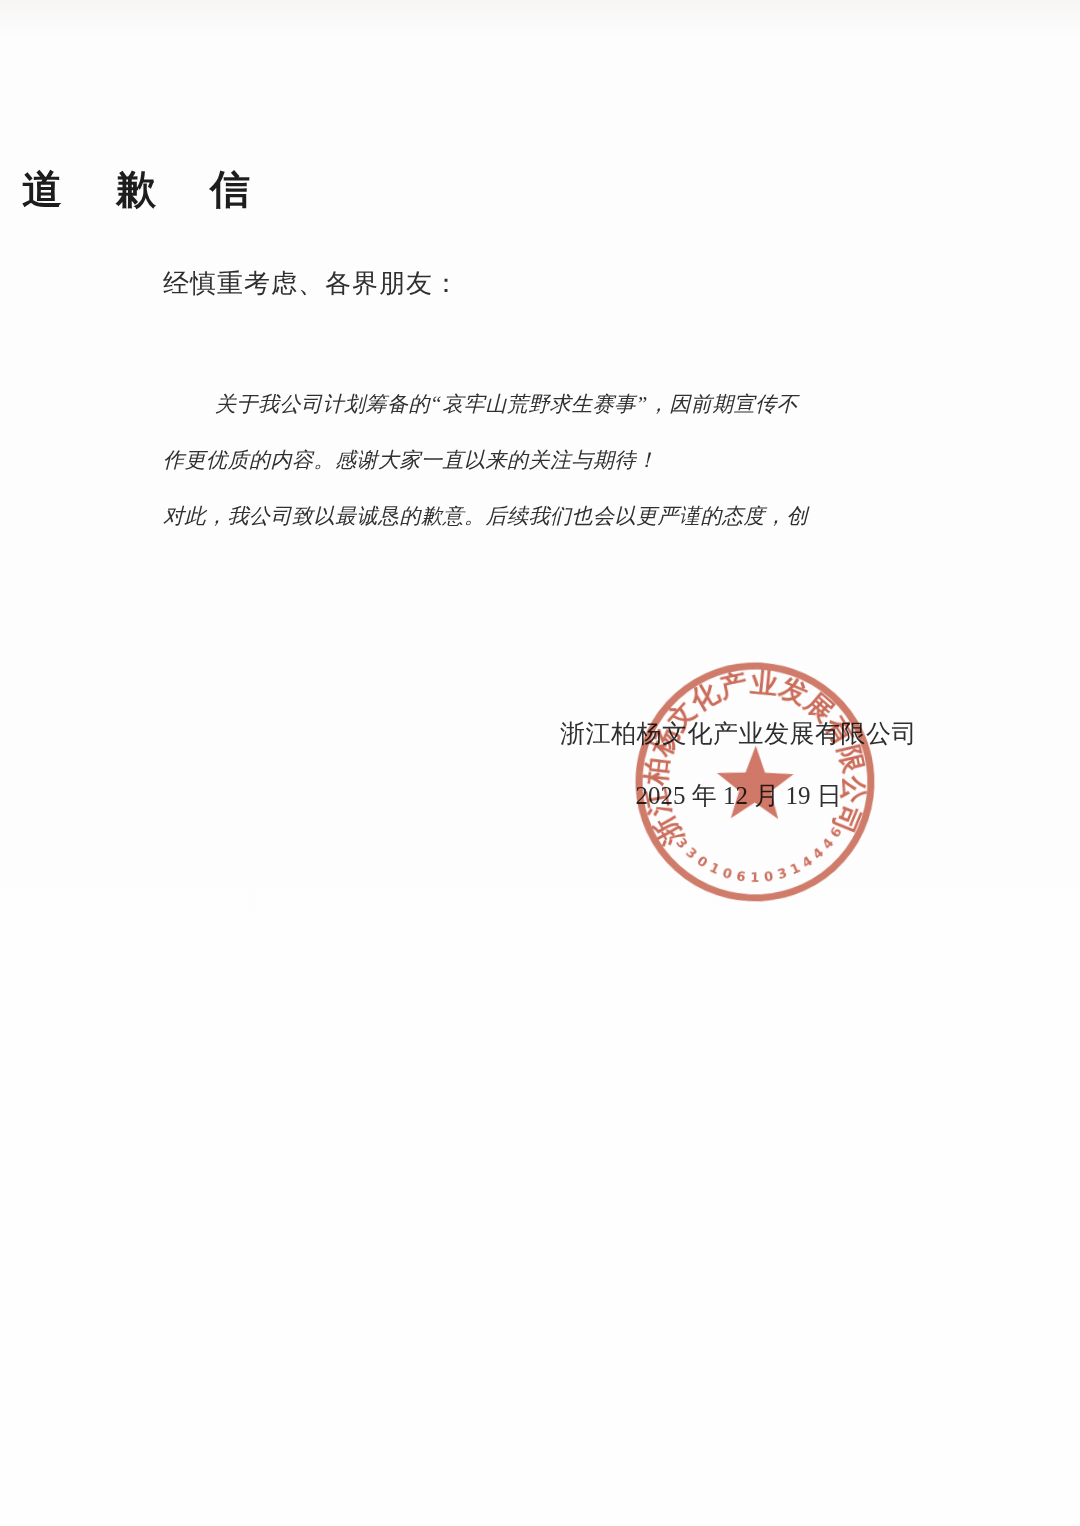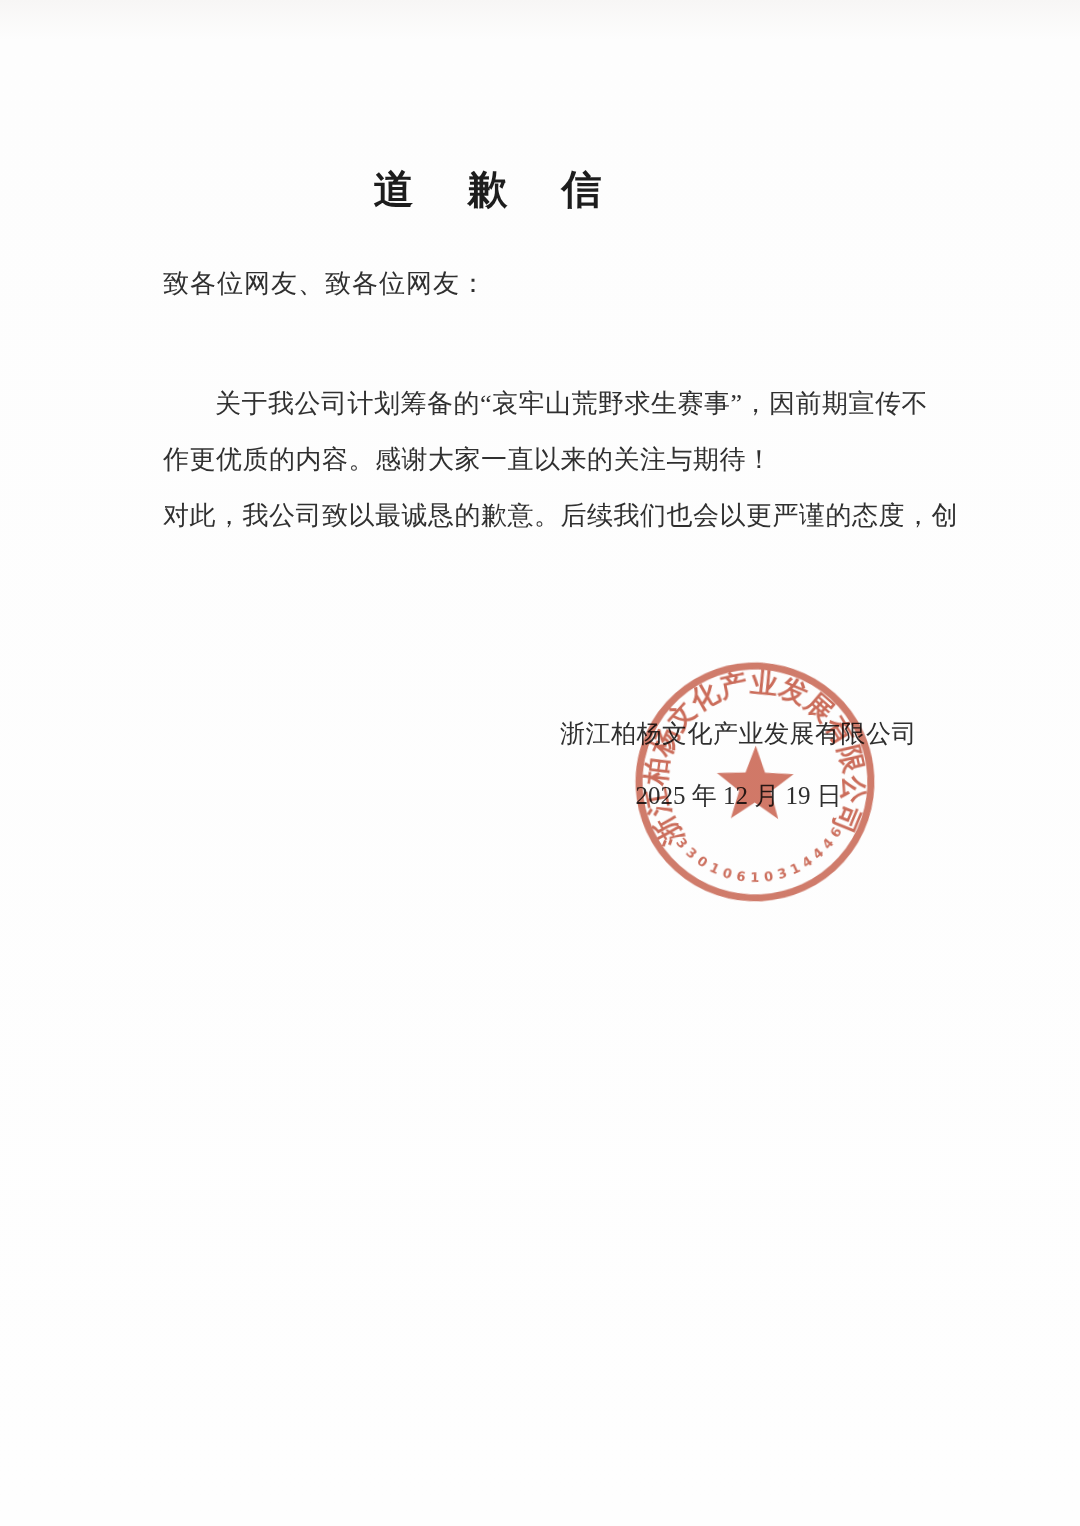--- a/index.html
+++ b/index.html
@@ -9,34 +9,35 @@
     font-family:"Liberation Serif","DejaVu Serif",serif;
   }
   .page {
     position:relative;
     width:1080px; height:1526px;
     background:linear-gradient(180deg,#f7f6f5 0px,#fdfdfd 40px,#fefefe 100%);
     overflow:hidden;
   }
   .doc-title {
     position:absolute; top:166px; left:0; width:975px;
-    text-align:center;
+    text-align:left;
     font-size:40px; font-weight:bold; color:#1d1d1d;
     letter-spacing:22px; text-indent:22px;
     line-height:48px;
   }
   .salutation {
     position:absolute; top:268px; left:163px;
     font-size:26px; color:#2f2f2f; line-height:32px;
     letter-spacing:1px;
   }
   .body-text {
     position:absolute; top:376px; left:163px; width:770px;
-    font-size:26px; color:#303030;
+    font-size:21px; color:#303030;
     line-height:56px;
+    font-style:italic;
   }
   .body-line { white-space:nowrap; letter-spacing:0.5px; }
   .body-line.indent { text-indent:52px; }
   .sign-block {
     position:absolute; top:718px; right:163px;
     text-align:center;
   }
   .company-name {
     font-size:25px; color:#2f2f2f; line-height:32px;
     letter-spacing:0.5px;
@@ -67,21 +68,21 @@
     fill:#c04a33; opacity:0.9;
   }
 </style>
 </head>
 <body>
 
 <div class="page">
 
   <h1 class="doc-title">道 歉 信</h1>
 
-  <div class="salutation">致各位网友、致各位网友：</div>
+  <div class="salutation">经慎重考虑、各界朋友：</div>
 
   <div class="body-text">
     <div class="body-line indent">关于我公司计划筹备的“哀牢山荒野求生赛事”，因前期宣传不</div>
     <div class="body-line">作更优质的内容。感谢大家一直以来的关注与期待！</div>
     <div class="body-line">对此，我公司致以最诚恳的歉意。后续我们也会以更严谨的态度，创</div>
   </div>
 
   <div class="sign-block">
     <div class="company-name">浙江柏杨文化产业发展有限公司</div>
     <div class="sign-date">2025 年 12 月 19 日</div>

